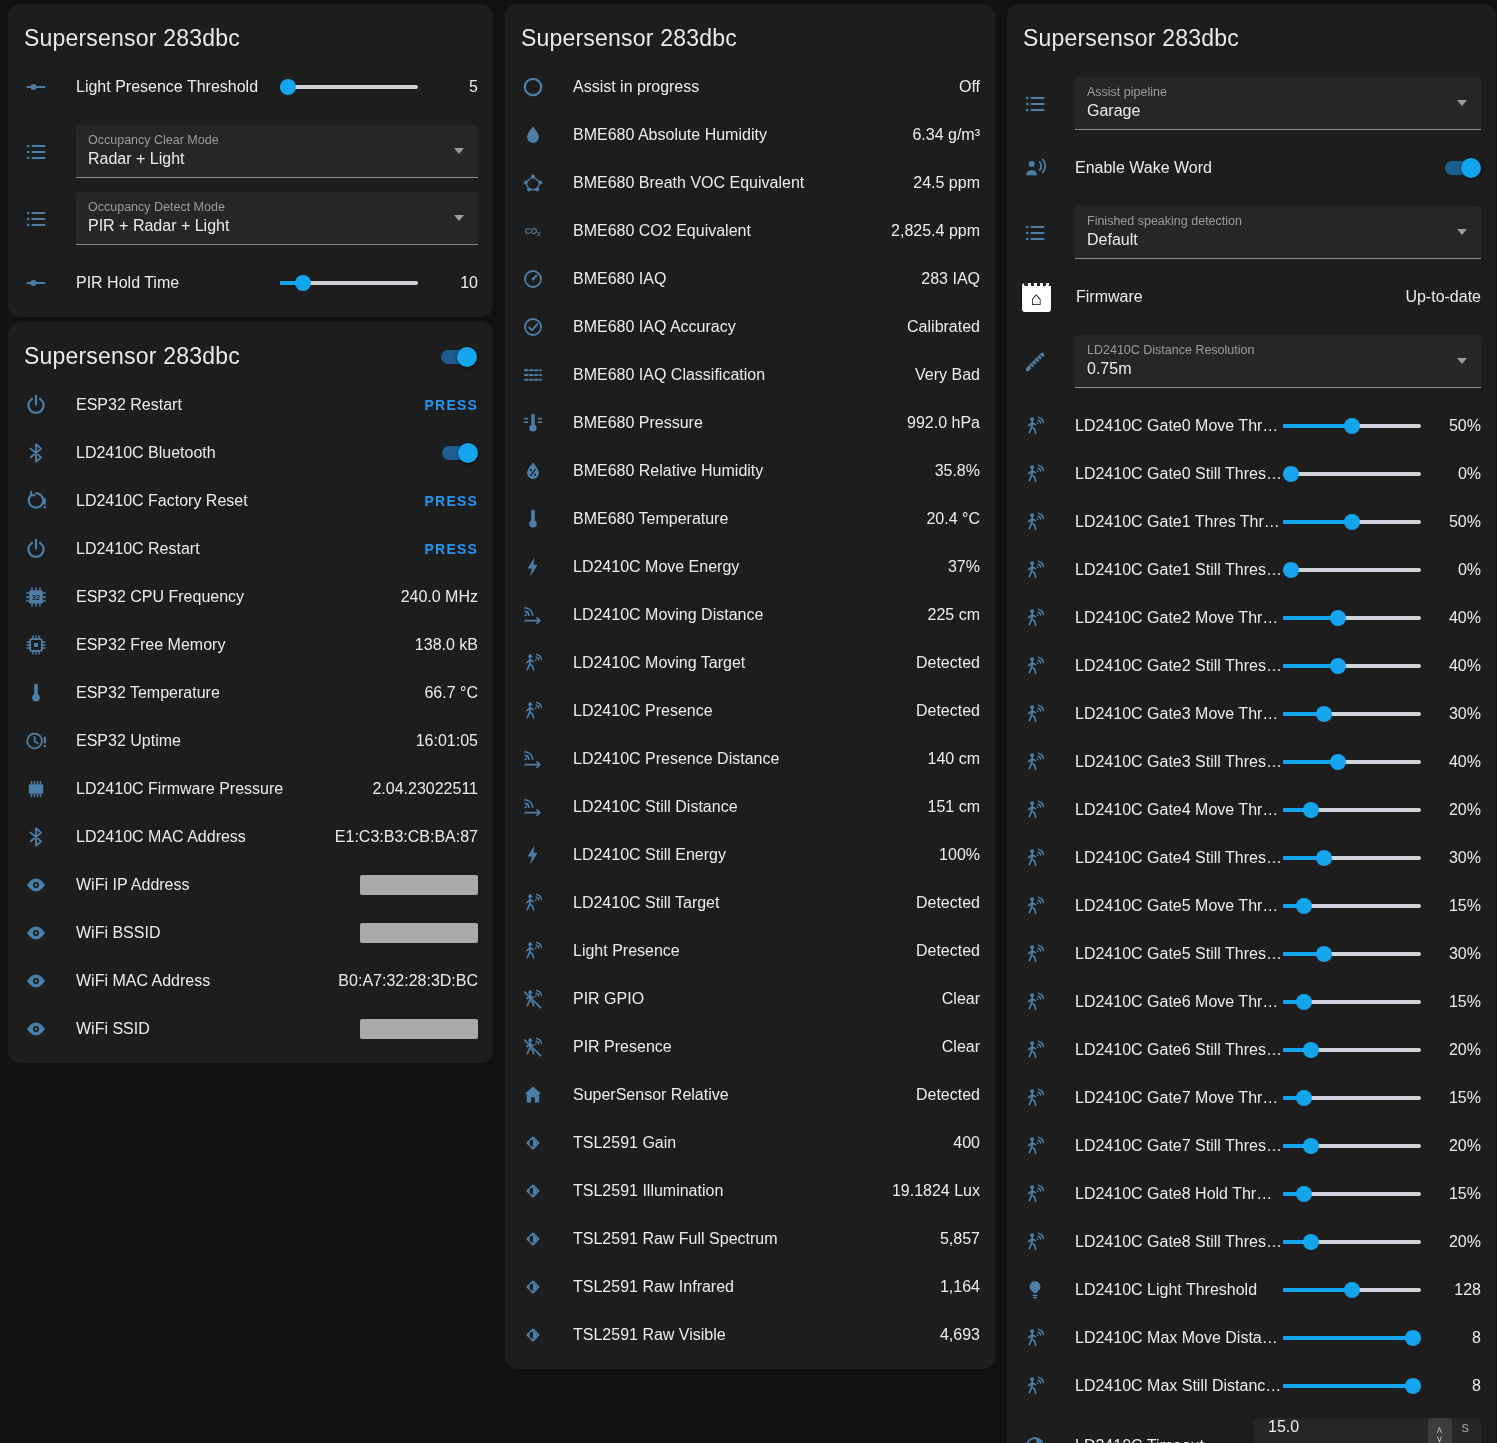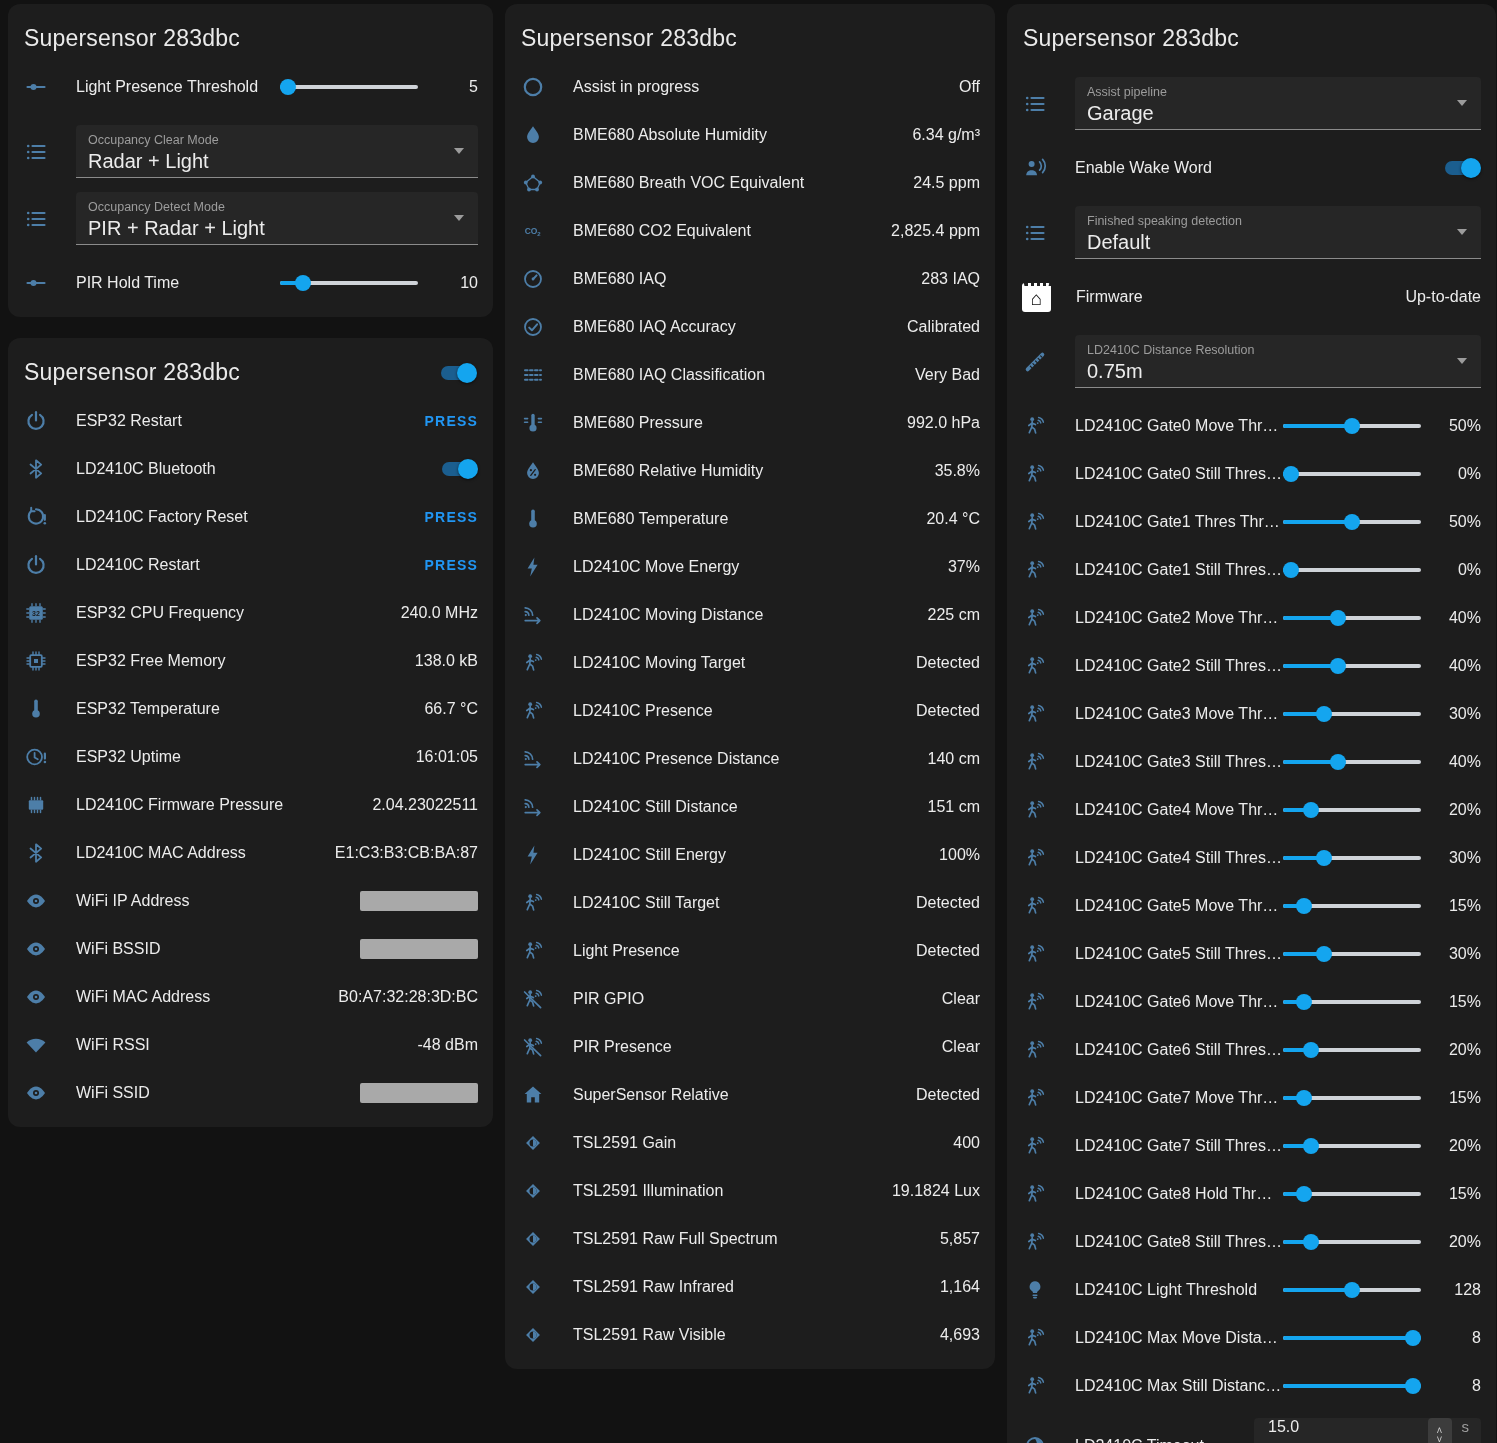--- a/index.html
+++ b/index.html
@@ -11,21 +11,21 @@
     color:#e9e9e9;
     overflow:hidden;
   }
   #app {
     display:grid;
     grid-template-columns:485px 490px 489px;
     column-gap:12px;
     padding:4px 0 0 8px;
     align-items:start;
   }
-  .col { display:flex; flex-direction:column; gap:21px; min-width:0; }
+  .col { display:flex; flex-direction:column; gap:5px; min-width:0; }
   .card {
     background: var(--card-bg, #1d1d1d);
     border-radius:12px;
     padding-bottom:10px;
   }
   .card-header { display:flex; align-items:center; padding:21px 16px 11px 16px; }
   .card-title { font-size:23px; font-weight:400; color:#eaeaea; letter-spacing:.2px; }
   .row { display:flex; align-items:center; height:48px; padding:0 15px 0 16px; }
   .row.tall { height:72px; }
   .icon { width:24px; height:24px; flex:none; margin-right:28px; color:var(--icon-blue,#4d7ea8); display:flex; align-items:center; justify-content:center; }
@@ -53,21 +53,21 @@
   .s-thumb { position:absolute; top:2px; width:16px; height:16px; border-radius:50%; background:var(--slider-blue,#14a5ef); }
   .s-value { width:48px; text-align:right; font-size:16px; color:#ececec; white-space:nowrap; padding-left:0; margin-left:12px; }
   
   .select-row { display:flex; align-items:center; margin:14px 0; padding:0 15px 0 16px; }
   .select {
     flex:1; min-width:0; height:53px; position:relative; cursor:pointer;
     background:#262626; border-radius:4px 4px 0 0; border-bottom:1px solid #8b8b8b;
     padding:8px 34px 0 12px;
   }
   .sel-label { font-size:12.5px; color:#9c9c9c; white-space:nowrap; }
-  .sel-value { font-size:20px; color:#ececec; margin-top:3px; white-space:nowrap; }
+  .sel-value { font-size:16px; color:#ececec; margin-top:3px; white-space:nowrap; }
   .caret { position:absolute; right:14px; top:50%; margin-top:-3px; width:0; height:0;
     border-left:5.5px solid transparent; border-right:5.5px solid transparent; border-top:6px solid #9c9c9c; }
   
   .redacted { margin-left:auto; width:118px; height:20px; background:var(--redacted-gray,#a9a9a9); border-radius:2px; }
   
   .numbox {
     margin-left:auto; width:227px; height:56px; flex:none;
     background:#262626; border-radius:4px 4px 0 0; border-bottom:1px solid #9e9e9e;
     display:flex; align-items:flex-start; padding:0 12px 0 14px; cursor:text;
   }
@@ -291,29 +291,20 @@
               <circle cx="12" cy="12" r="3" fill="#1d1d1d" stroke="none"></circle>
               <circle cx="12" cy="12" r="1.3" fill="currentColor" stroke="none"></circle>
             </svg>
           </span>
           <div class="label">WiFi MAC Address</div>
           <div class="value">B0:A7:32:28:3D:BC</div>
         </div>
         <div class="row">
           <span class="icon">
             <svg viewBox="0 0 24 24" fill="none" stroke="currentColor" stroke-width="1.8" stroke-linecap="round" stroke-linejoin="round">
-              <path d="M12 19.6 2.6 9.4a14 14 0 0 1 18.8 0z" fill="currentColor" stroke="none"></path>
-            </svg>
-          </span>
-          <div class="label">WiFi RSSI</div>
-          <div class="value">-48 dBm</div>
-        </div>
-        <div class="row">
-          <span class="icon">
-            <svg viewBox="0 0 24 24" fill="none" stroke="currentColor" stroke-width="1.8" stroke-linecap="round" stroke-linejoin="round">
               <path d="M12 5.6C6.8 5.6 3 12 3 12s3.8 6.4 9 6.4S21 12 21 12s-3.8-6.4-9-6.4z" fill="currentColor" stroke="none"></path>
               <circle cx="12" cy="12" r="3" fill="#1d1d1d" stroke="none"></circle>
               <circle cx="12" cy="12" r="1.3" fill="currentColor" stroke="none"></circle>
             </svg>
           </span>
           <div class="label">WiFi SSID</div>
           <div class="redacted"></div>
         </div>
       </div>
     </div>

